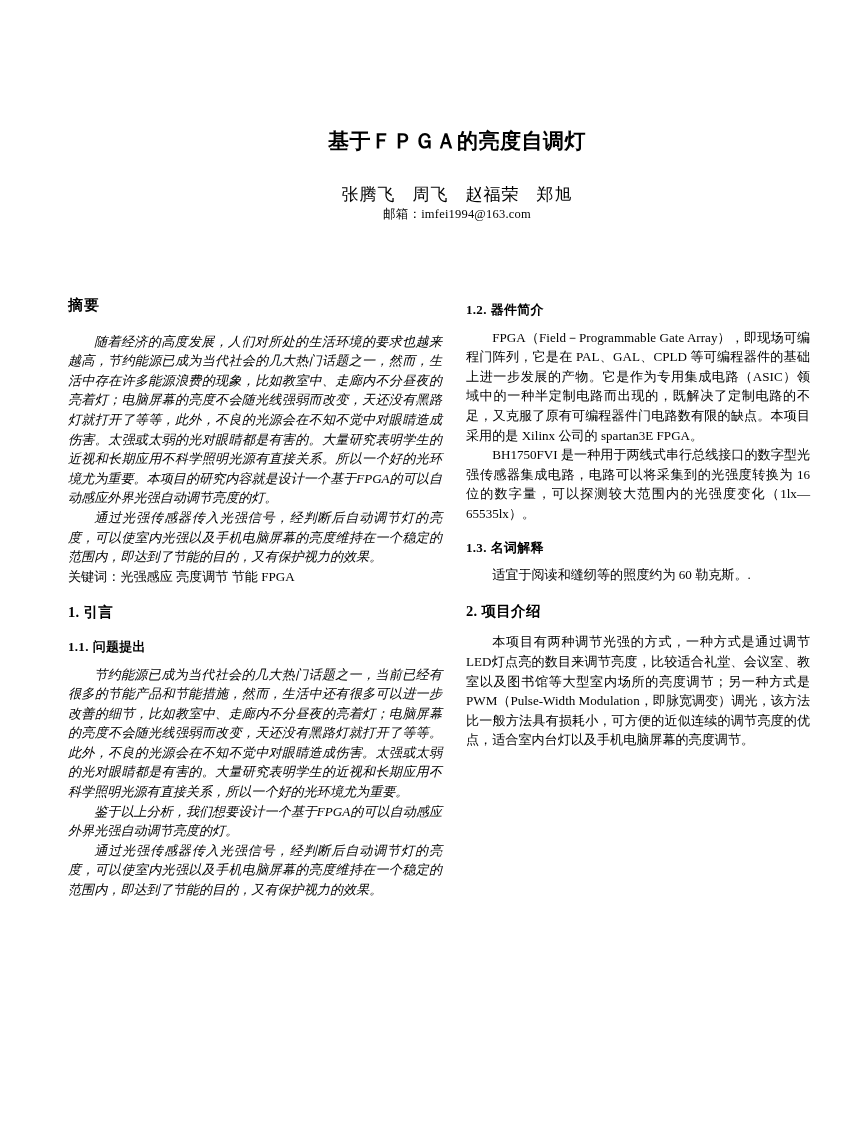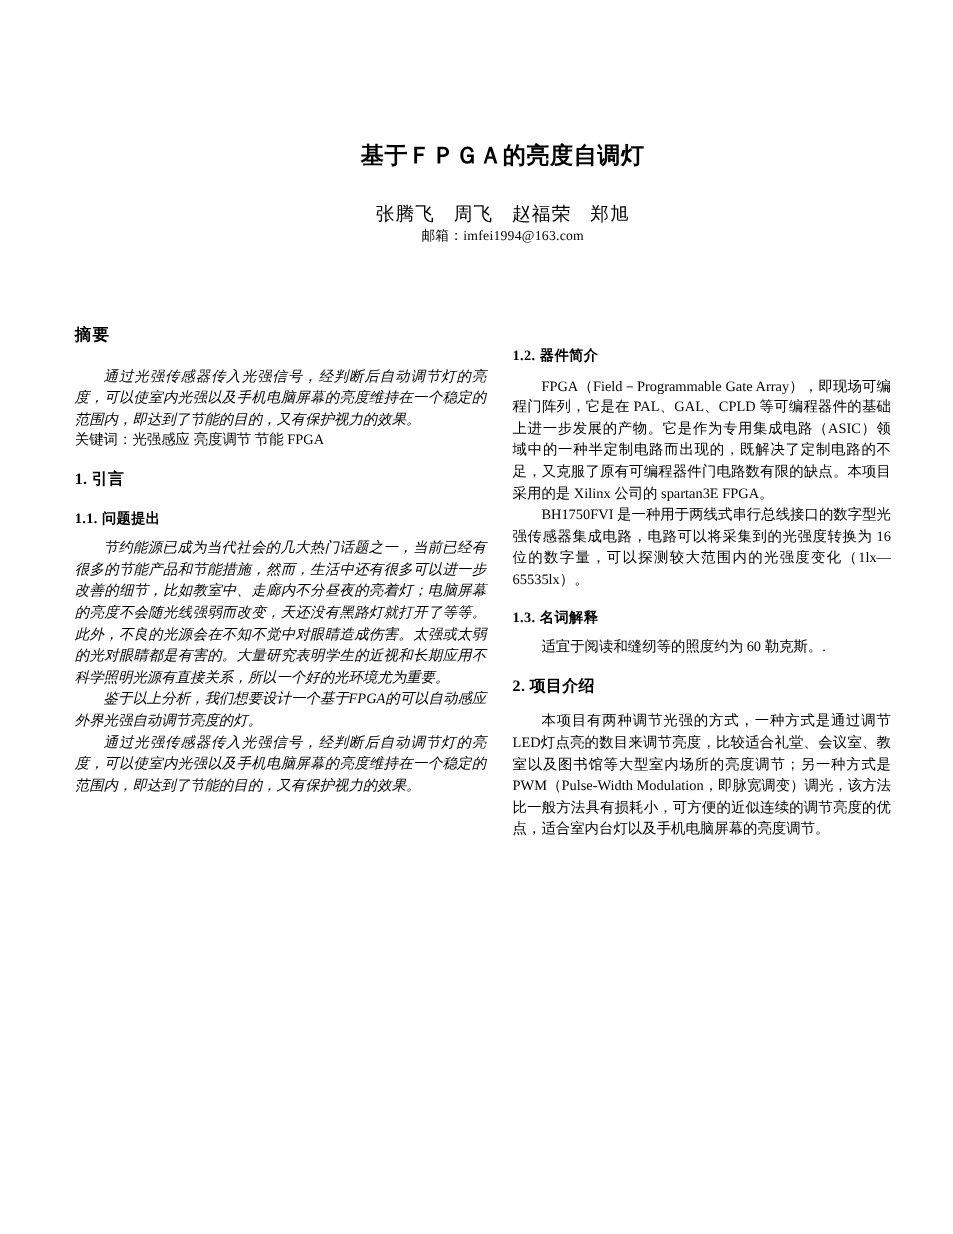--- a/index.html
+++ b/index.html
@@ -76,21 +76,21 @@
     margin: 17px 0 11px 0;
     letter-spacing: 0.3px;
   }
   .h1:first-child { margin-top: 0; }
   .h2 {
     font-size: 13px;
     font-weight: bold;
     margin: 14px 0 8px 0;
     letter-spacing: 0.3px;
   }
-  .h2:first-child { margin-top: 17px; }
+  .h2:first-child { margin-top: 4px; }
   .h-num { margin-right: 4px; }
 
   p.para {
     margin: 0;
     text-indent: 2em;
   }
   p.para.italic {
     font-style: italic;
   }
   p.keywords {
@@ -111,20 +111,21 @@
       <span>张腾飞</span><span class="sep"></span><span>周飞</span><span class="sep"></span><span>赵福荣</span><span class="sep"></span><span>郑旭</span>
     </div>
     <div class="email-line">邮箱：imfei1994@163.com</div>
   </div>
 
   <div class="col col-left">
 
     <div class="abstract-heading">摘要</div>
 
     <div class="abstract-body">
+      <p class="para italic">随着经济的高度发展，人们对所处的生活环境的要求也越来越高，节约能源已成为当代社会的几大热门话题之一，然而，生活中存在许多能源浪费的现象，比如教室中、走廊内不分昼夜的亮着灯；电脑屏幕的亮度不会随光线强弱而改变，天还没有黑路灯就打开了等等，此外，不良的光源会在不知不觉中对眼睛造成伤害。太强或太弱的光对眼睛都是有害的。大量研究表明学生的近视和长期应用不科学照明光源有直接关系。所以一个好的光环境尤为重要。本项目的研究内容就是设计一个基于FPGA的可以自动感应外界光强自动调节亮度的灯。</p>
       <p class="para italic">通过光强传感器传入光强信号，经判断后自动调节灯的亮度，可以使室内光强以及手机电脑屏幕的亮度维持在一个稳定的范围内，即达到了节能的目的，又有保护视力的效果。</p>
       <p class="keywords">关键词：光强感应  亮度调节  节能  FPGA</p>
     </div>
 
     <div class="h1">
       <span class="h-num">1.</span><span>引言</span>
     </div>
 
     <div class="h2">
       <span class="h-num">1.1.</span><span>问题提出</span>

